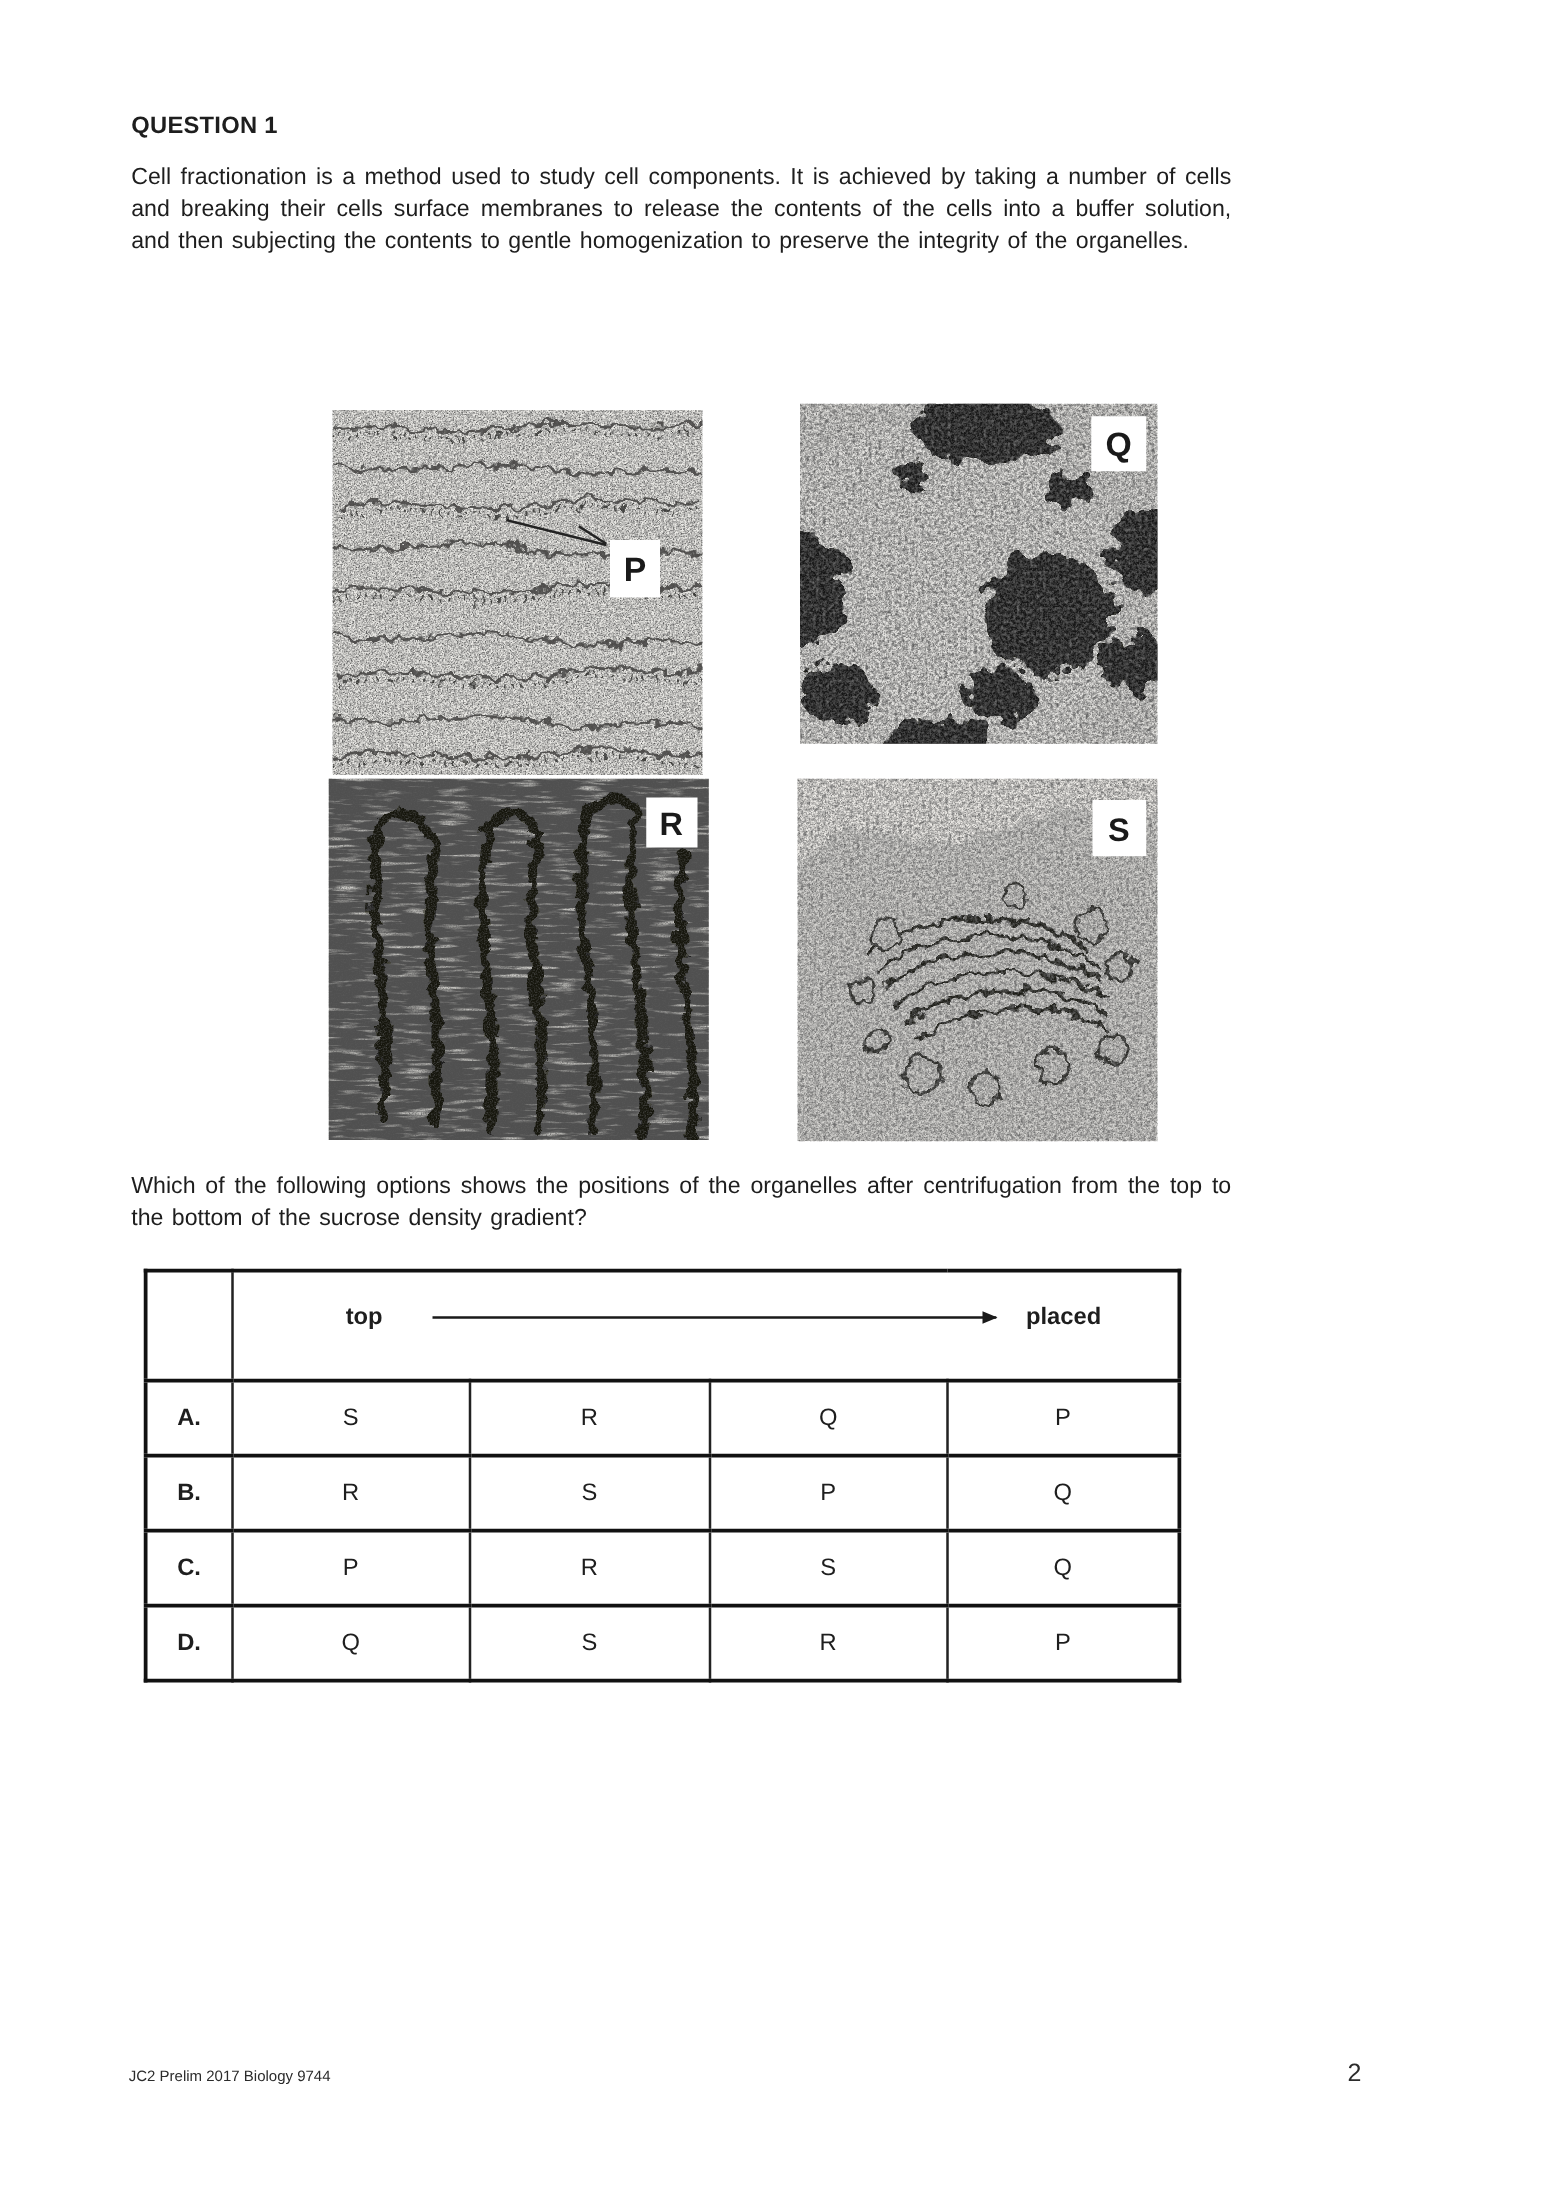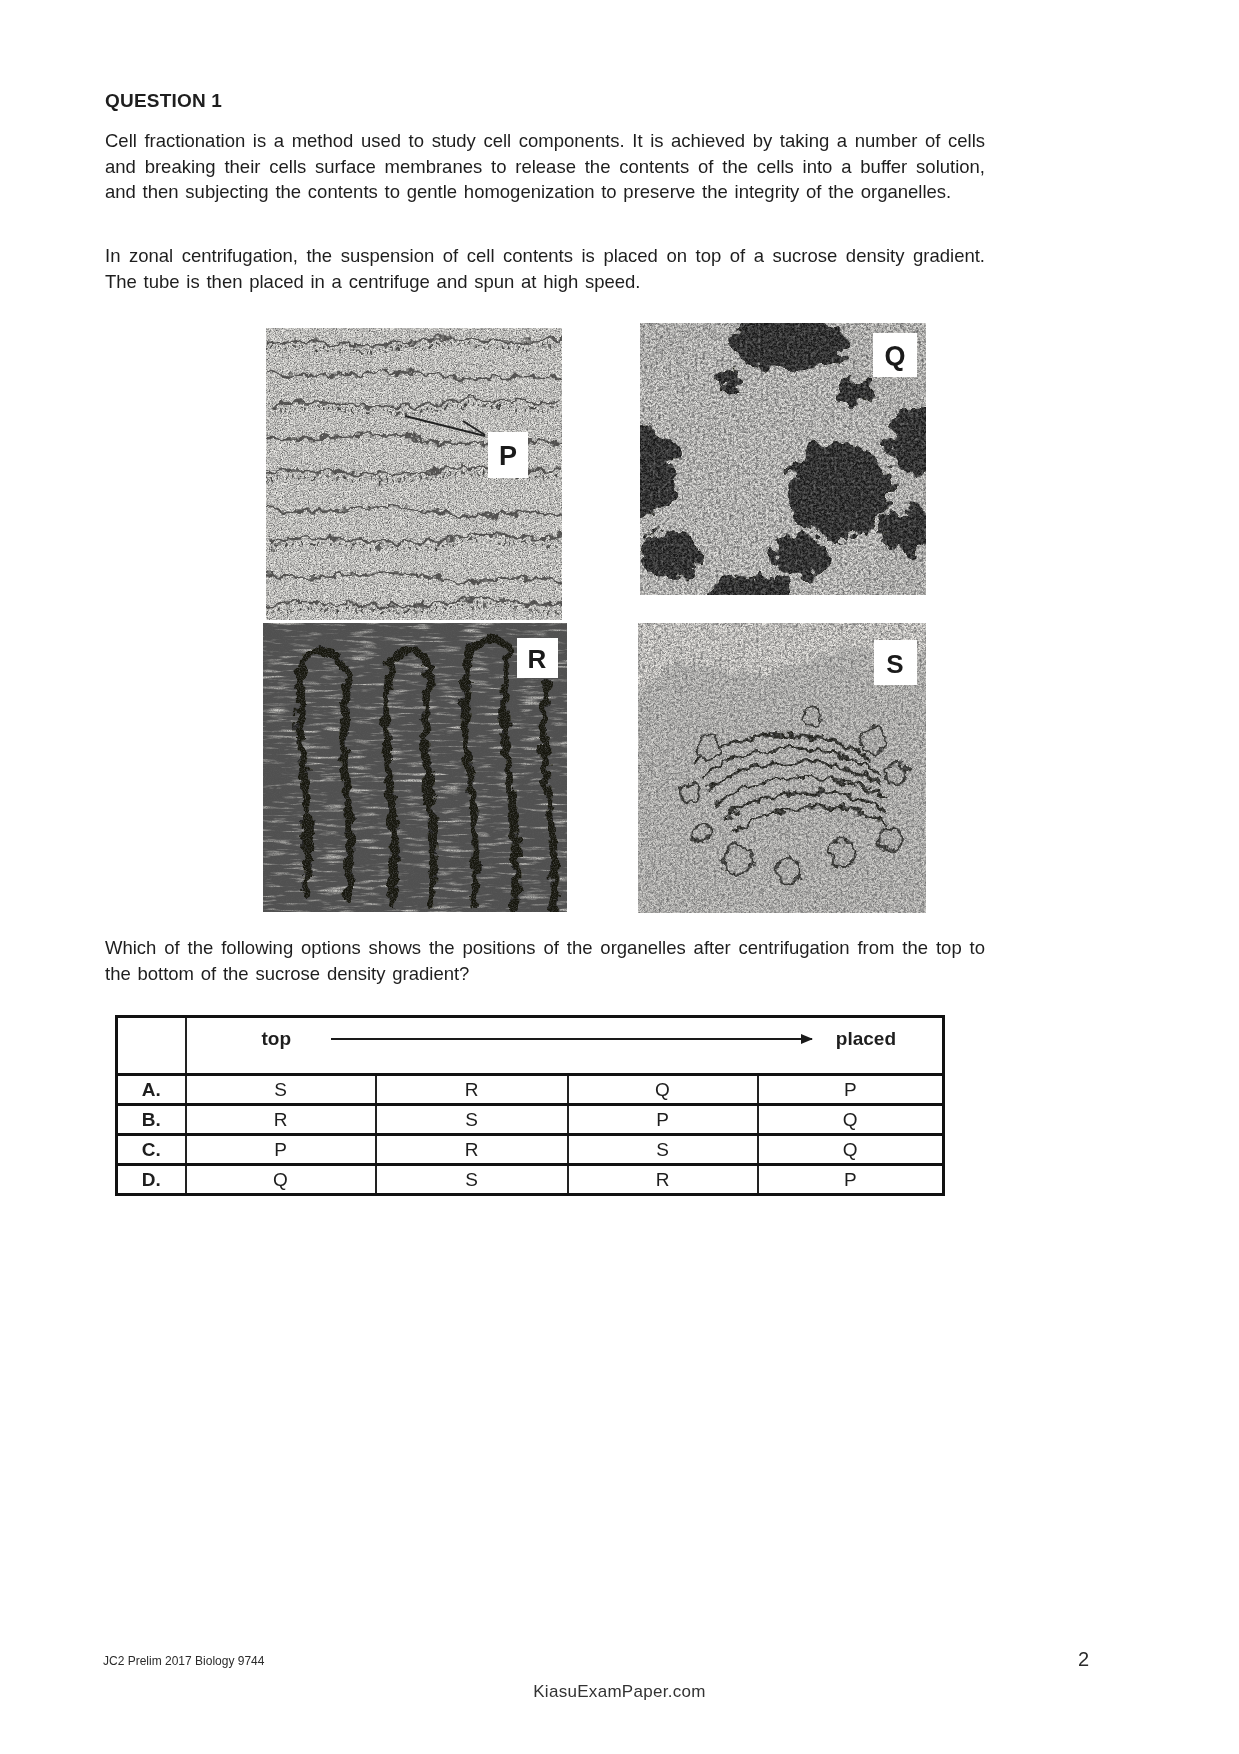--- a/index.html
+++ b/index.html
@@ -31,21 +31,21 @@
 
   .answer-table-wrap{position:absolute;left:115px;top:1015px;}
   table.answers{
     border-collapse:collapse;
     table-layout:fixed;
     width:827px;
     border:3px solid #111;
   }
   table.answers th, table.answers td{
     border:2px solid #222;
-    padding:0;
+    padding:15px;
     font-size:19px;
     text-align:center;
     vertical-align:middle;
     overflow:hidden;
   }
   tr.header-row th{height:55px;border-bottom:3px solid #111;vertical-align:top;}
   tr.data-row td{height:27px;border-top:3px solid #111;}
   td.option-cell{font-weight:bold;}
   .hdr-flex{
     display:flex;align-items:center;
@@ -100,21 +100,20 @@
       <filter id="f-rough2" x="-20%" y="-20%" width="140%" height="140%">
         <feTurbulence type="fractalNoise" baseFrequency="0.06" numOctaves="3" seed="9" result="t"></feTurbulence>
         <feDisplacementMap in="SourceGraphic" in2="t" scale="30" xChannelSelector="R" yChannelSelector="G"></feDisplacementMap>
       </filter>
     </defs>
   </svg>
 
   <div class="qheader">QUESTION 1</div>
 
   <div class="para" id="para1">Cell fractionation is a method used to study cell components. It is achieved by taking a number of cells and breaking their cells surface membranes to release the contents of the cells into a buffer solution, and then subjecting the contents to gentle homogenization to preserve the integrity of the organelles.</div>
-  <div class="para" id="para2">In zonal centrifugation, the suspension of cell contents is placed on top of a sucrose density gradient. The tube is then placed in a centrifuge and spun at high speed.</div>
 
   <svg class="micrograph" id="mic-p" width="296" height="292" viewBox="0 0 296 292">
     <rect width="296" height="292" fill="#eae9e5"></rect>
     <g filter="url(#f-rough)" stroke="#4d4c49" stroke-width="2.4" fill="none">
       <path d="M0,16 C40,8 90,24 140,14 C190,6 250,20 296,10"></path>
       <path d="M0,44 C50,56 110,36 170,48 C220,58 260,42 296,50"></path>
       <path d="M8,78 C60,66 120,88 180,74 C230,64 270,82 296,72"></path>
       <path d="M0,108 C45,120 100,98 160,112 C215,124 265,104 296,116"></path>
       <path d="M0,146 C55,134 115,156 175,142 C225,132 272,150 296,140"></path>
       <path d="M0,180 C50,192 110,170 170,184 C225,196 268,176 296,188"></path>
@@ -258,15 +257,14 @@
         <td>S</td>
         <td>R</td>
         <td>P</td>
       </tr>
     </tbody>
       </table>
   </div>
 
   <div class="footer-left">JC2 Prelim 2017 Biology 9744</div>
   <div class="footer-page">2</div>
-  <div class="footer-watermark">KiasuExamPaper.com</div>
 
 </div>
 
 </body></html>

